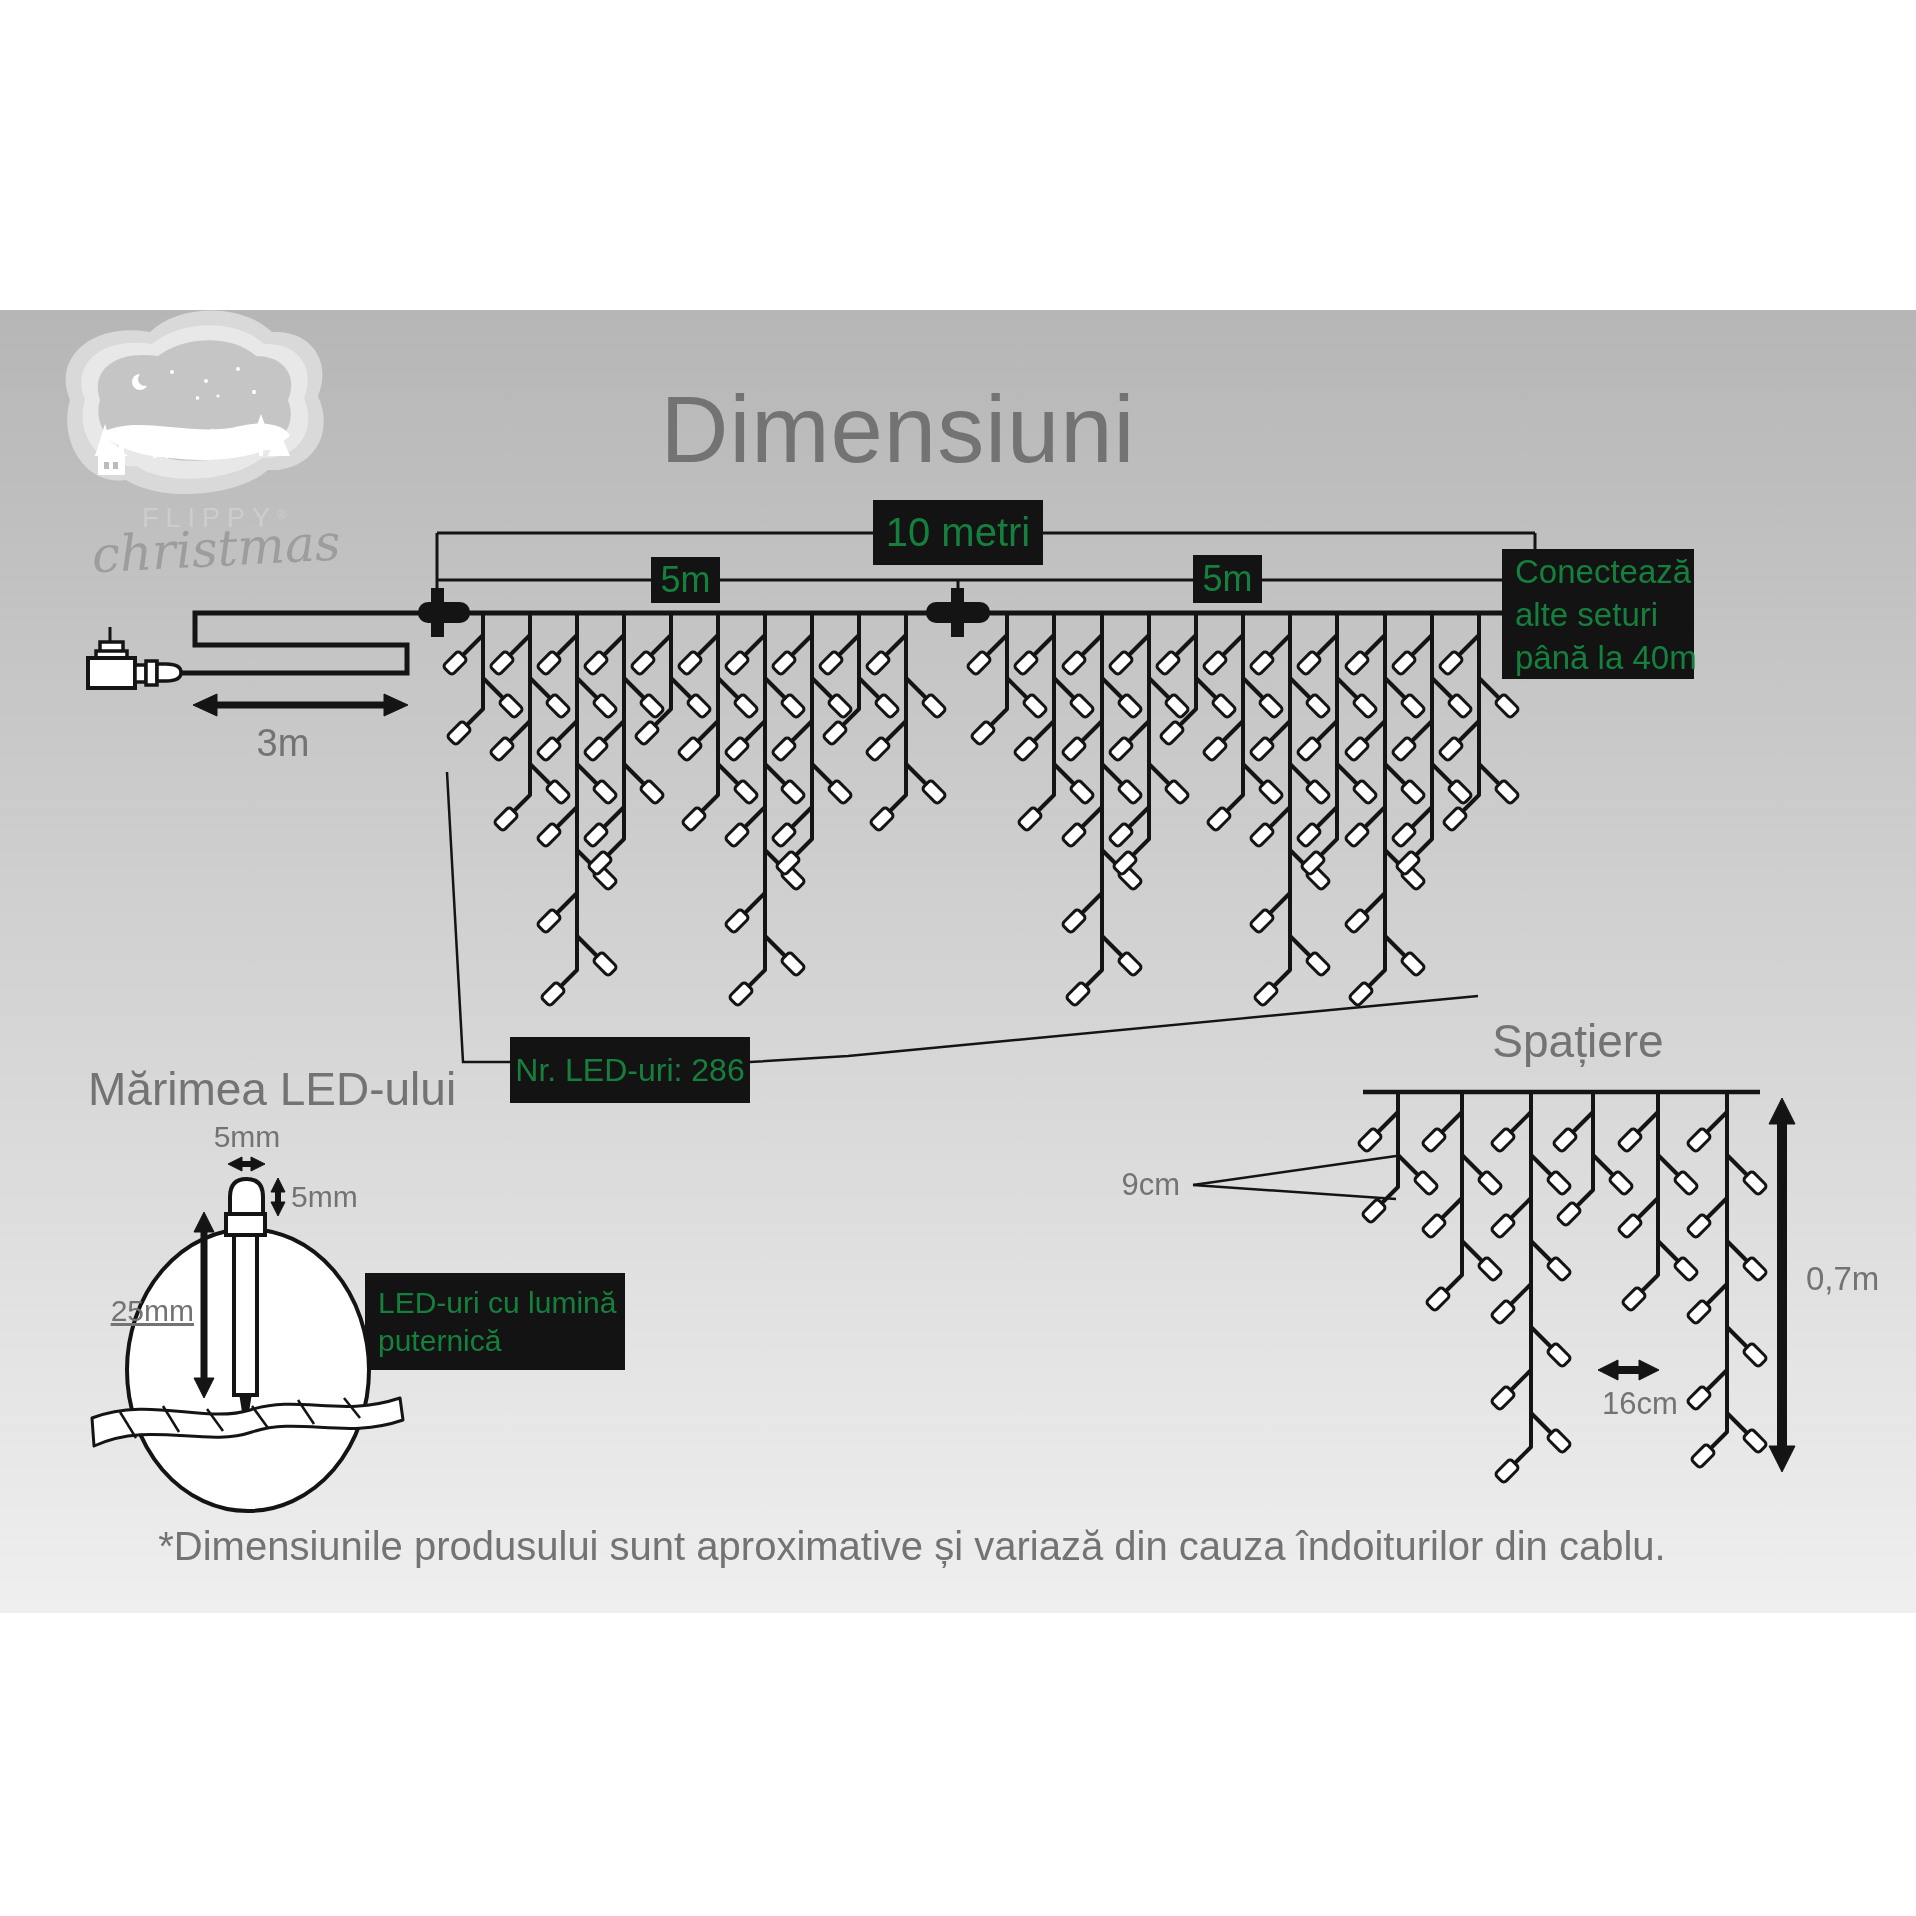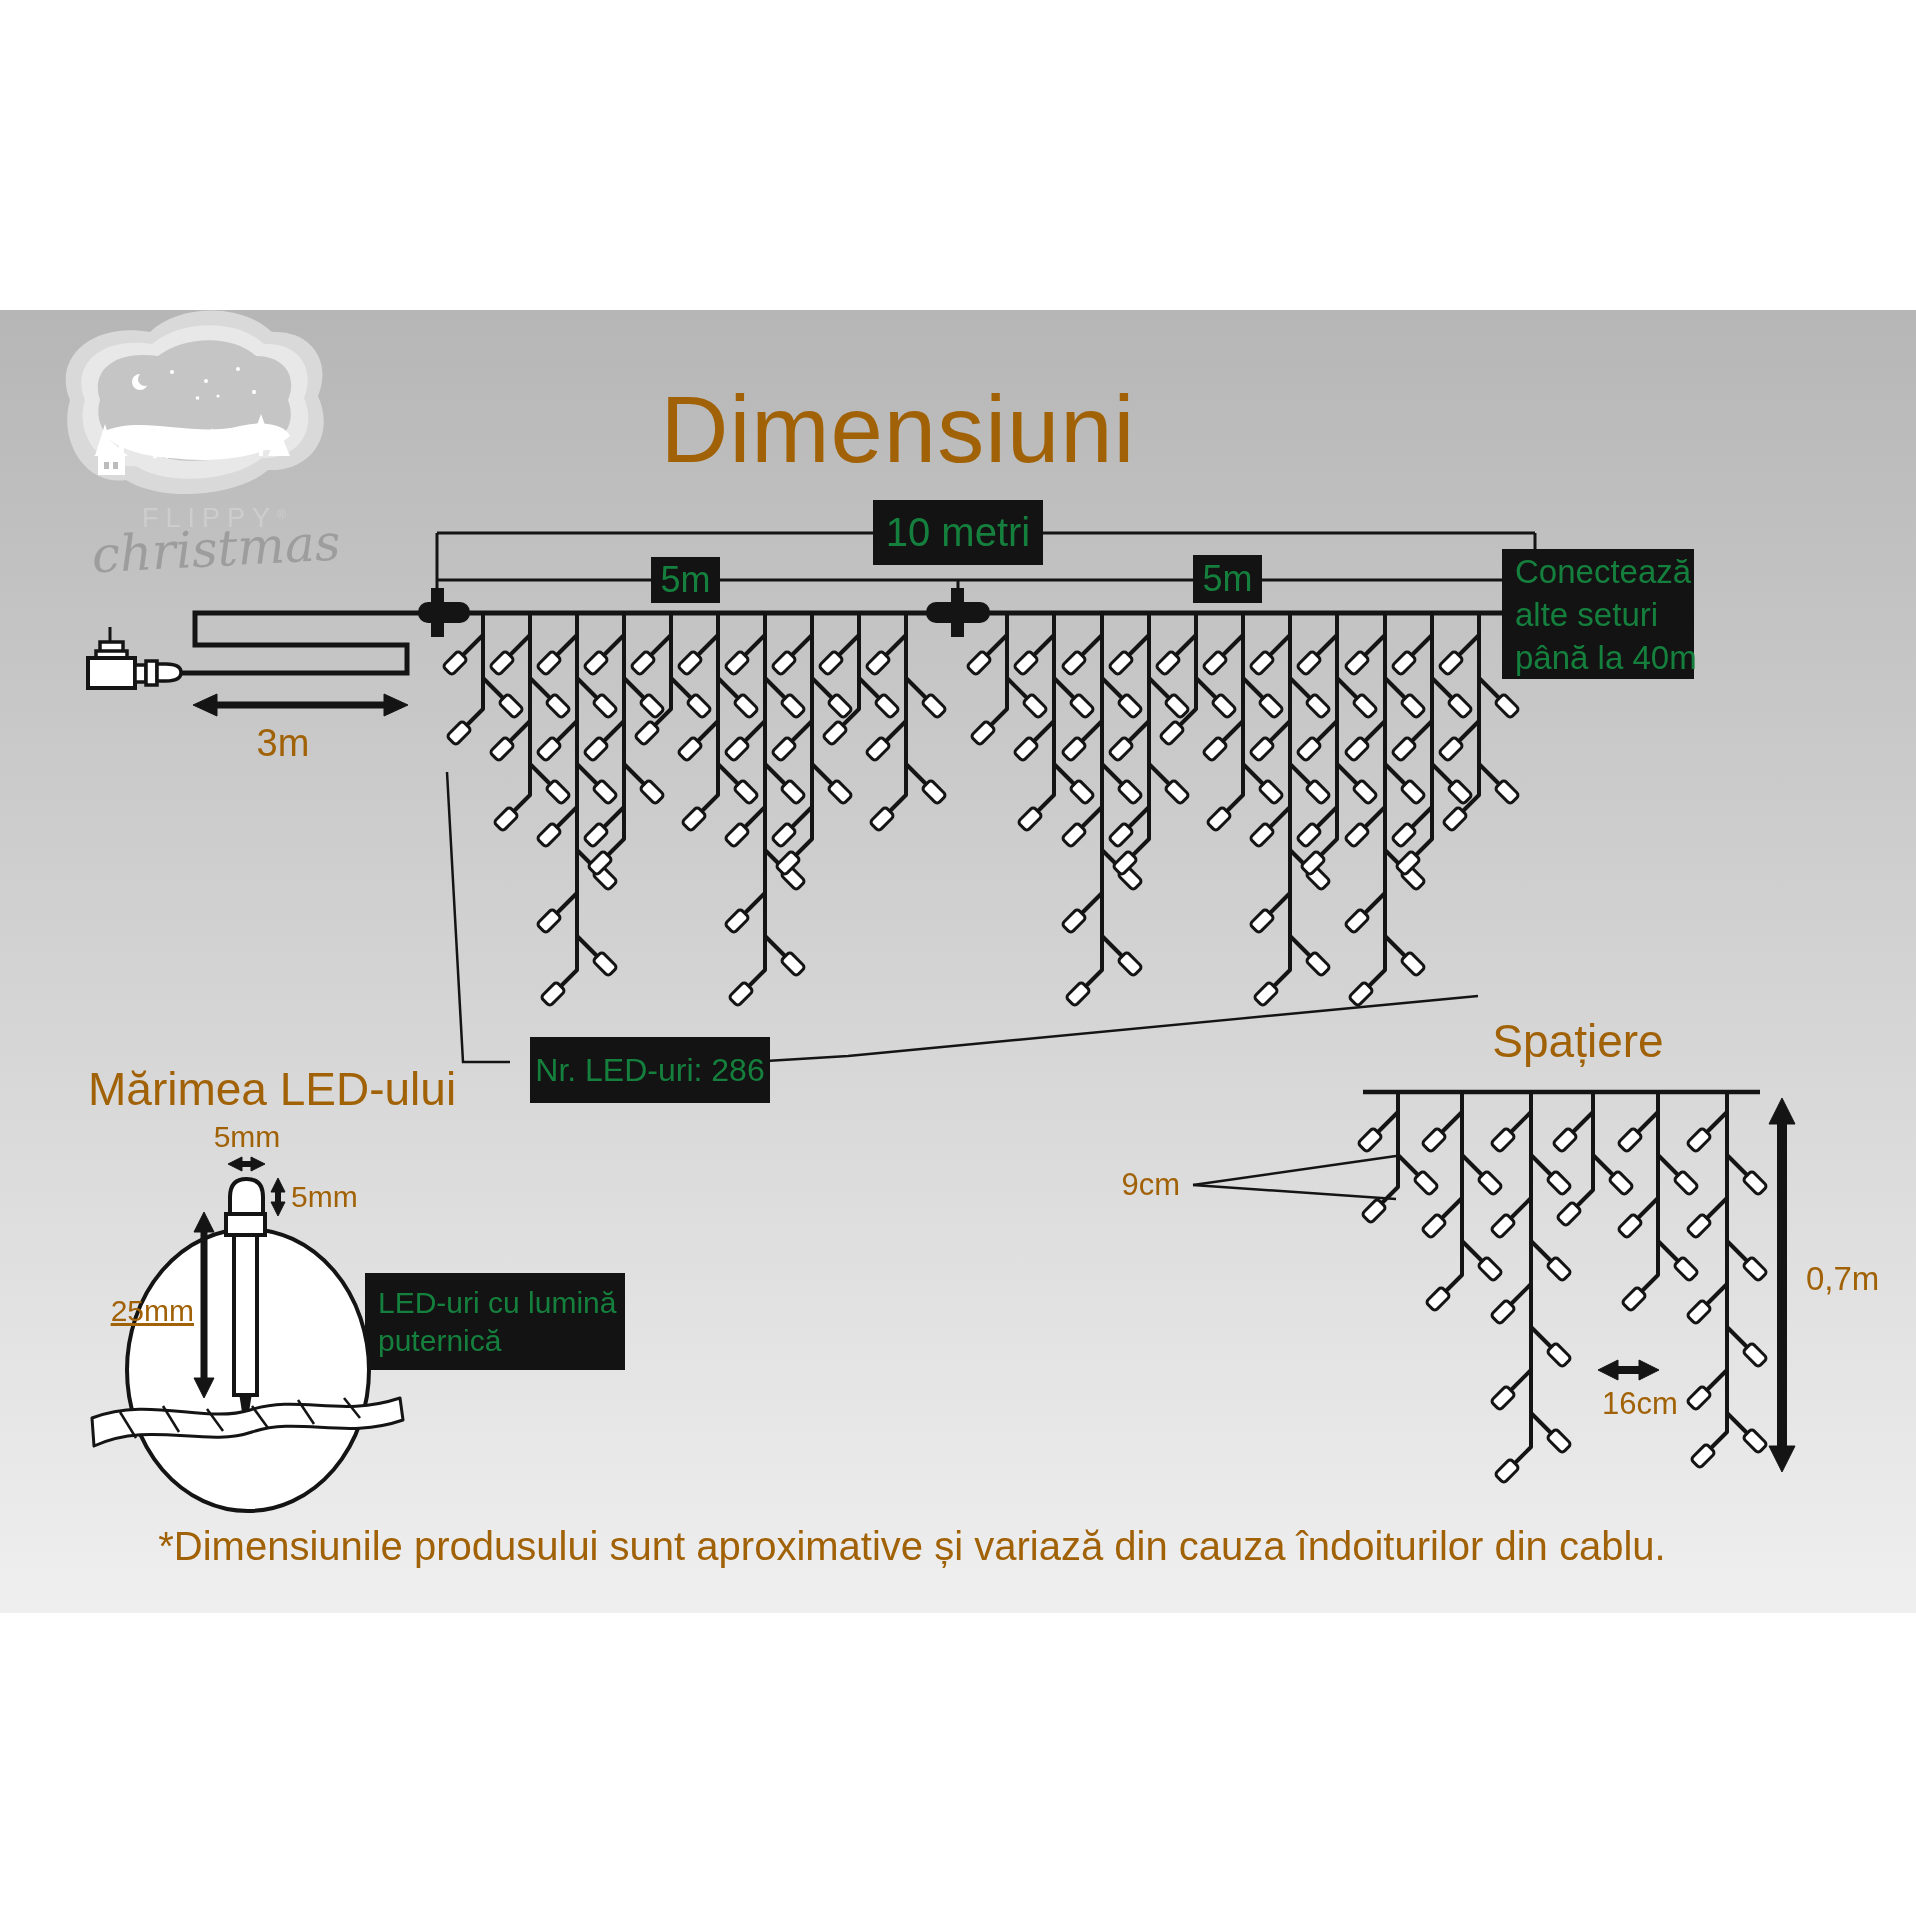--- a/index.html
+++ b/index.html
@@ -8,21 +8,21 @@
     font-family:"Liberation Sans","DejaVu Sans",sans-serif;color:#141414;
     overflow:hidden;
   }
   .band{
     position:absolute;left:0;top:310px;width:1916px;height:1303px;
     background:linear-gradient(#b6b6b6,#efefef);
   }
   svg{position:absolute;left:0;top:0;}
   #diagram{z-index:1;}
   #magnifier{z-index:3;}
-  .lbl{position:absolute;z-index:2;white-space:nowrap;color:#a16207;}
+  .lbl{position:absolute;z-index:2;white-space:nowrap;color:#737373;}
   .lbl.top4{z-index:4;}
   .ctr{transform:translateX(-50%);}
   .box{
     position:absolute;z-index:2;background:#131313;color:#15803d;
     display:flex;align-items:center;justify-content:center;white-space:nowrap;text-align:right;
   }
   .box.multiline{flex-direction:column;align-items:flex-start;justify-content:center;}
   #page-title{font-size:94px;letter-spacing:1px;}
   #disclaimer{font-size:40px;}
   .section-title{font-size:46px;}
@@ -576,21 +576,21 @@
 <div class="box" style="left:1193px;top:555px;width:69px;height:48px;font-size:36px;">5m</div>
 
 <div class="box multiline" style="left:1502px;top:549px;width:192px;height:130px;font-size:33px;line-height:43px;padding-left:13px;box-sizing:border-box;">
   <span>Conectează</span>
   <span>alte seturi</span>
   <span>până la 40m</span>
 </div>
 
 <div class="lbl ctr" style="left:283px;top:722px;font-size:38px;">3m</div>
 
-<div class="box" style="left:510px;top:1037px;width:240px;height:66px;font-size:32px;margin-left:20px;">Nr. LED-uri: 286</div>
+<div class="box" style="left:510px;top:1037px;width:240px;height:66px;font-size:32px;">Nr. LED-uri: 286</div>
 
 <div class="lbl ctr section-title" style="left:1578px;top:1014px;">Spațiere</div>
 
 <div class="lbl" style="left:1070px;top:1167px;width:110px;text-align:right;font-size:31px;">9cm</div>
 
 <div class="lbl ctr" style="left:1628px;top:1386px;font-size:31px;margin-left:12px;">16cm</div>
 
 <div class="lbl" style="left:1806px;top:1260px;font-size:33px;">0,7m</div>
 
 <div class="lbl section-title" style="left:88px;top:1062px;">Mărimea LED-ului</div>

